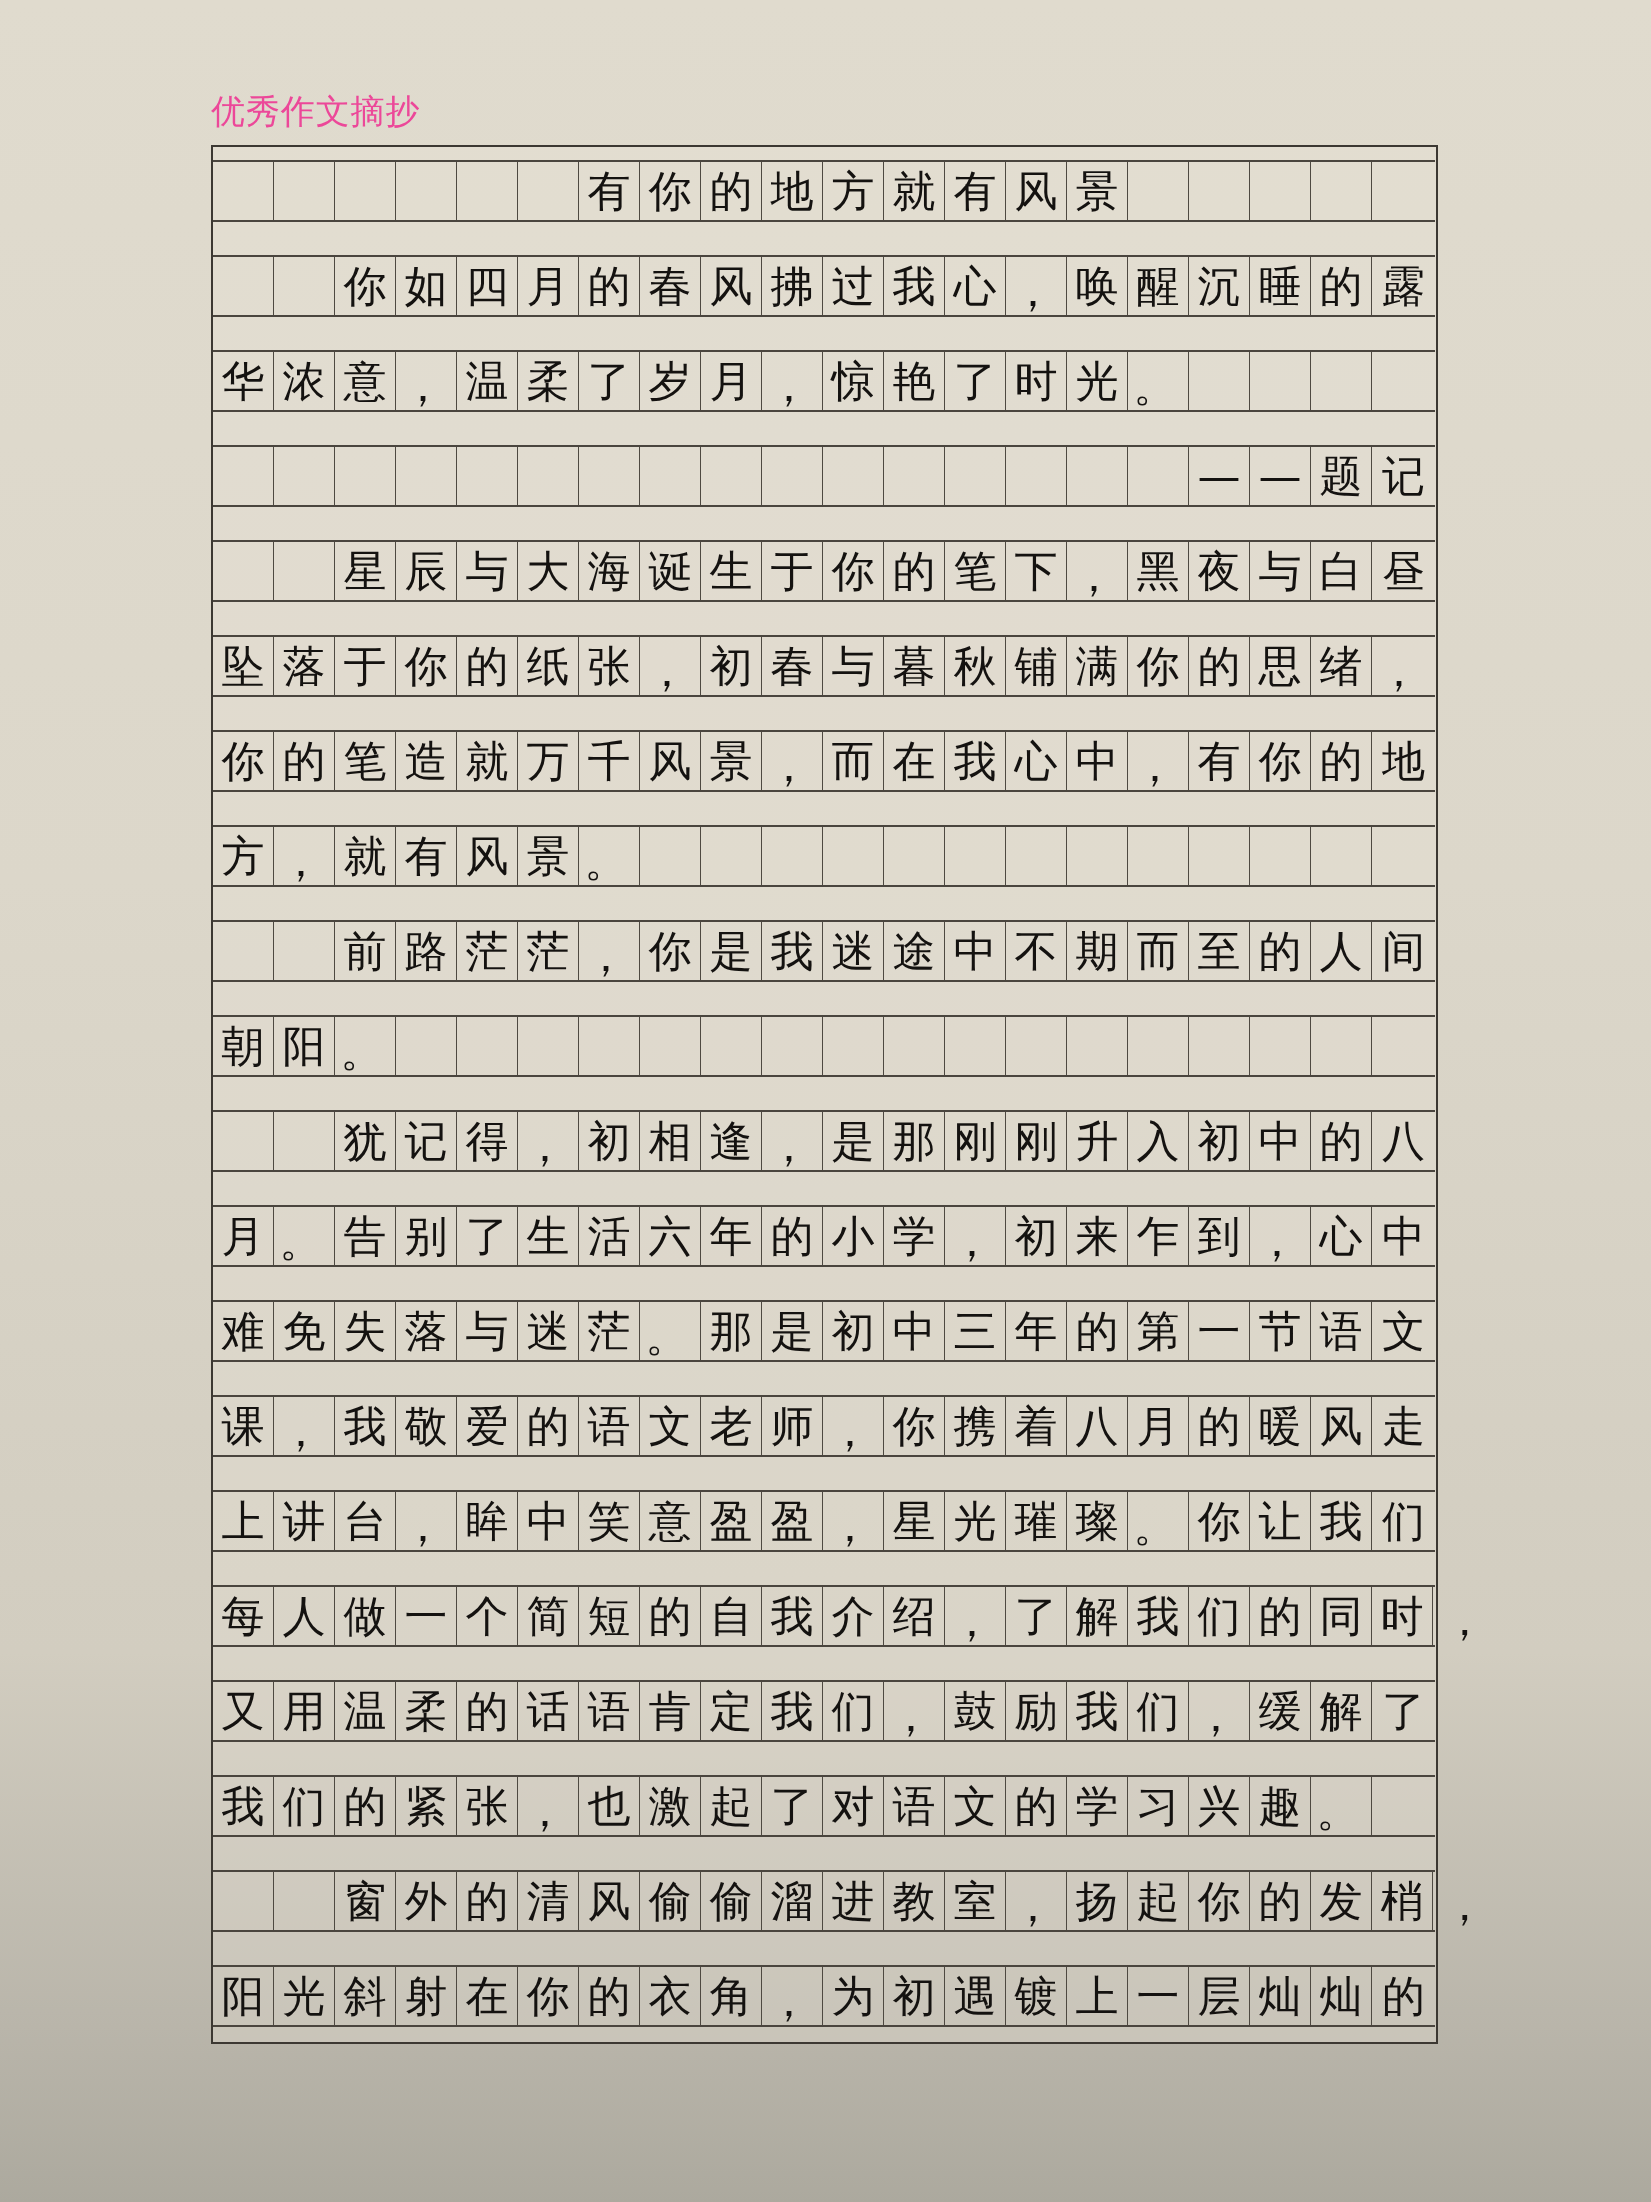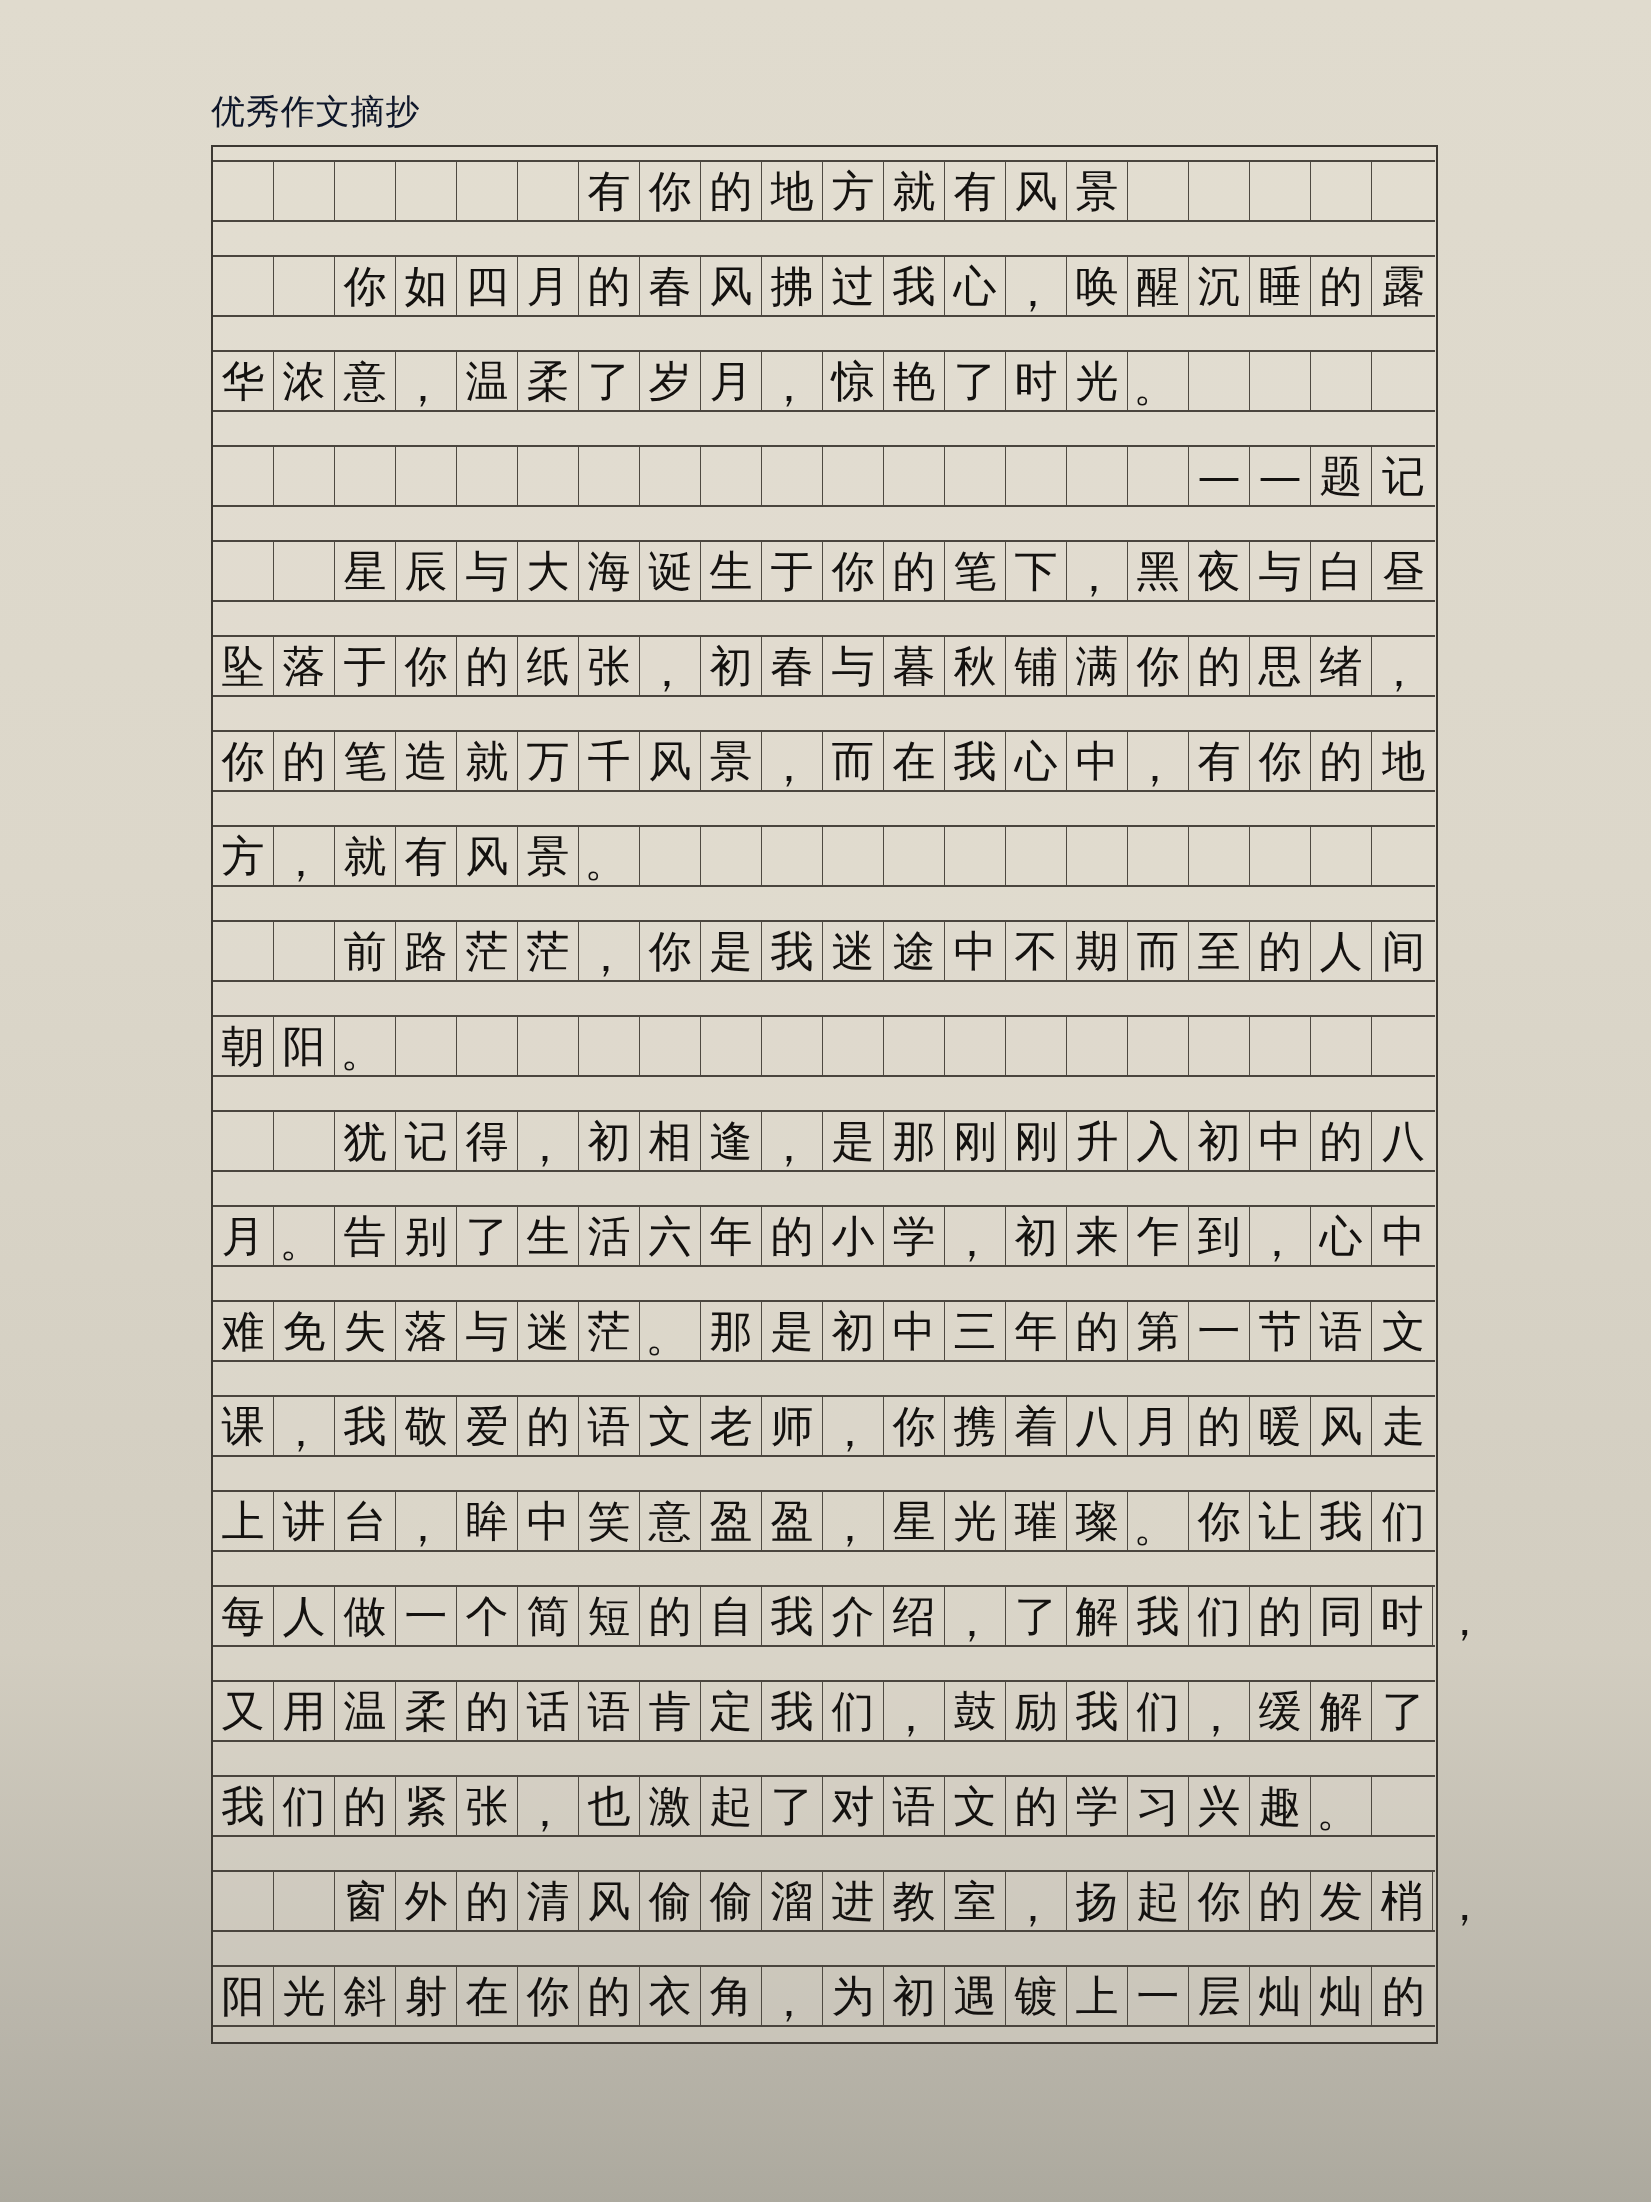--- a/index.html
+++ b/index.html
@@ -3,21 +3,21 @@
 <meta charset="utf-8">
 <style>
   html, body { margin: 0; padding: 0; }
   body {
     width: 1652px; height: 2203px; overflow: hidden; position: relative;
     background: linear-gradient(180deg, #e0dbce 0%, #dcd7ca 40%, #d2cdc0 75%, #b9b5aa 92%, #aca99e 100%);
     font-family: "DejaVu Sans", sans-serif;
   }
   .header-label {
     position: absolute; left: 211px; top: 89px;
-    font-size: 34px; color: #0f172a; letter-spacing: 0.9px;
+    font-size: 34px; color: #ec4899; letter-spacing: 0.9px;
     font-family: Liberation Serif, serif;
   }
   .grid {
     position: absolute; left: 211px; top: 145px;
     width: 1227px; height: 1899px;
     border: 2.6px solid #3c3832; box-sizing: border-box;
     background: rgba(232,227,214,0.35);
   }
   .row {
     position: absolute; left: 0; width: 1222px; height: 62px;

